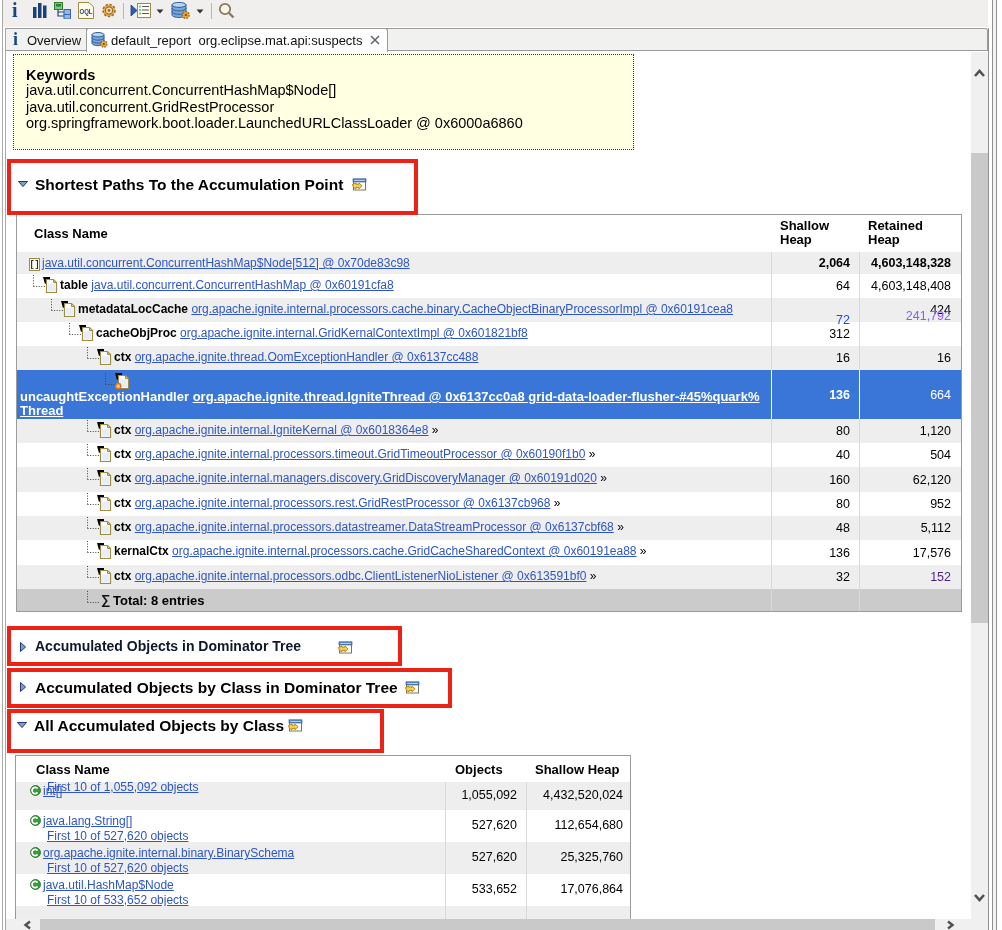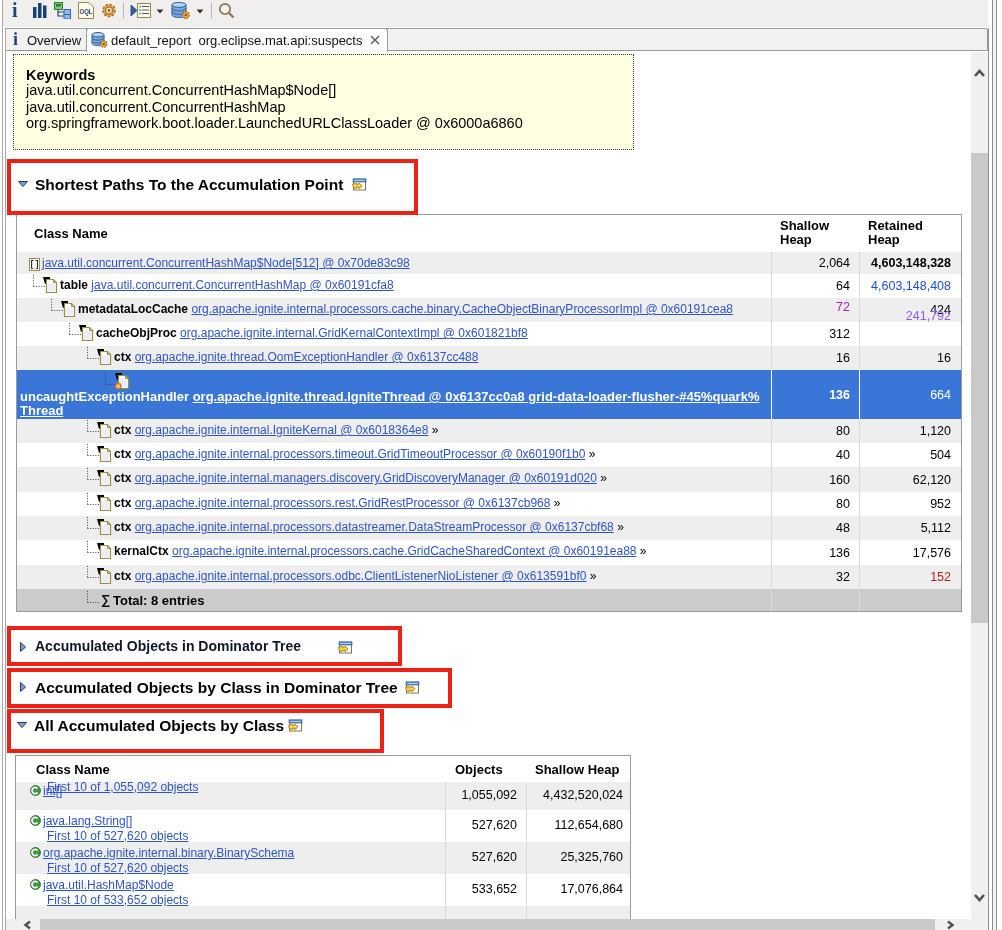--- a/index.html
+++ b/index.html
@@ -81,60 +81,60 @@
     <circle cx="12.8" cy="12" r="3.2" fill="#e8a83c" stroke="#9a6418" stroke-width="1.2" stroke-dasharray="1.6 1.2"></circle>
     <circle cx="12.8" cy="12" r="1" fill="#6a420c"></circle>
   </svg>
 <span class="abs" style="left:111px;top:33px;font-size:13px;color:#111">default_report&nbsp;&nbsp;org.eclipse.mat.api:suspects</span>
 <svg class="abs" style="left:369px;top:34px" width="12" height="12" viewBox="0 0 12 12">
     <path d="M2,2 L10,10 M10,2 L2,10" stroke="#62676e" stroke-width="1.6" fill="none"></path>
   </svg>
 <div class="abs" style="left:13px;top:54px;width:621px;height:96px;background:#ffffe1;border:1px dotted #3a3a3a;box-sizing:border-box"></div>
 <span class="abs t b" style="left:26px;top:66.5px;font-size:14.5px">Keywords</span>
 <span class="abs t" style="left:26px;top:82px;font-size:14.5px">java.util.concurrent.ConcurrentHashMap$Node[]</span>
-<span class="abs t" style="left:26px;top:98.5px;font-size:14.5px">java.util.concurrent.ConcurrentHashMap</span>
+<span class="abs t" style="left:26px;top:98.5px;font-size:14.5px">java.util.concurrent.GridRestProcessor</span>
 <span class="abs t" style="left:26px;top:115px;font-size:14.5px">org.springframework.boot.loader.LaunchedURLClassLoader @ 0x6000a6860</span>
 <div class="abs" style="left:16px;top:214px;width:946px;height:398px;border:1px solid #9a9a9a;box-sizing:border-box;background:#fff"></div>
 <span class="abs t b" style="left:34px;top:226px">Class Name</span>
 <span class="abs t b" style="left:780px;top:219px;line-height:13.5px">Shallow<br>Heap</span>
 <span class="abs t b" style="left:868px;top:219px;line-height:13.5px">Retained<br>Heap</span>
 <div class="abs" style="left:17px;top:252px;width:944px;height:22px;background:#eeeeee"></div>
 <svg class="abs" style="left:29px;top:258px" width="11" height="13" viewBox="0 0 11 13">
     <rect x="0.5" y="0.5" width="10" height="12" fill="#fefefe" stroke="#9d8d43" stroke-width="1"></rect>
     <text x="5.6" y="9.3" font-size="8.5" font-weight="bold" font-family="Liberation Mono, monospace" fill="#2a2a2a" text-anchor="middle">[]</text>
   </svg>
 <span class="abs t12" style="left:42px;top:256px"><span class="lnk">java.util.concurrent.ConcurrentHashMap$Node[512] @ 0x70de83c98</span></span>
-<span class="abs num" style="right:152px;top:256px;color:#000;font-weight:normal">2,064</span>
+<span class="abs num" style="right:152px;top:256px;color:#000;font-weight:bold">2,064</span>
 <span class="abs num" style="right:51px;top:256px;color:#000;font-weight:bold">4,603,148,328</span>
 <svg class="abs" style="left:33px;top:275px" width="13" height="12" viewBox="0 0 13 12">
     <line x1="0.5" y1="0" x2="0.5" y2="11.5" stroke="#444" stroke-width="1" stroke-dasharray="1 1.6"></line>
     <line x1="0.5" y1="11.5" x2="13" y2="11.5" stroke="#444" stroke-width="1" stroke-dasharray="1 1.6"></line>
   </svg>
 <svg class="abs" style="left:43px;top:277px" width="15" height="17" viewBox="0 0 15 17">
     <path d="M0,0 L7,0 L7,3 L4.5,5.5 L2,7 Z" fill="#000"></path>
     <path d="M3.5,2.5 L10.5,2.5 L13.5,5.5 L13.5,15.5 L3.5,15.5 Z" fill="#fdfdfe" stroke="#9d8d43" stroke-width="1.2"></path>
     <path d="M10.5,2.5 L10.5,5.5 L13.5,5.5 Z" fill="#e7d9a2" stroke="#9d8d43" stroke-width="1"></path>
     <rect x="4.6" y="6.5" width="7.6" height="8" fill="#e8edf6"></rect>
   </svg>
 <span class="abs t12" style="left:60px;top:278px"><span class="b">table</span> <span class="lnk">java.util.concurrent.ConcurrentHashMap @ 0x60191cfa8</span></span>
 <span class="abs num" style="right:152px;top:279px;color:#000;font-weight:normal">64</span>
-<span class="abs num" style="right:51px;top:279px;color:#1d4ed8;font-weight:normal">4,603,148,408</span>
+<span class="abs num" style="right:51px;top:279px;color:#000000;font-weight:normal">4,603,148,408</span>
 <div class="abs" style="left:17px;top:298px;width:944px;height:24px;background:#eeeeee"></div>
 <svg class="abs" style="left:51px;top:299px" width="13" height="12" viewBox="0 0 13 12">
     <line x1="0.5" y1="0" x2="0.5" y2="11.5" stroke="#444" stroke-width="1" stroke-dasharray="1 1.6"></line>
     <line x1="0.5" y1="11.5" x2="13" y2="11.5" stroke="#444" stroke-width="1" stroke-dasharray="1 1.6"></line>
   </svg>
 <svg class="abs" style="left:61px;top:301px" width="15" height="17" viewBox="0 0 15 17">
     <path d="M0,0 L7,0 L7,3 L4.5,5.5 L2,7 Z" fill="#000"></path>
     <path d="M3.5,2.5 L10.5,2.5 L13.5,5.5 L13.5,15.5 L3.5,15.5 Z" fill="#fdfdfe" stroke="#9d8d43" stroke-width="1.2"></path>
     <path d="M10.5,2.5 L10.5,5.5 L13.5,5.5 Z" fill="#e7d9a2" stroke="#9d8d43" stroke-width="1"></path>
     <rect x="4.6" y="6.5" width="7.6" height="8" fill="#e8edf6"></rect>
   </svg>
 <span class="abs t12" style="left:78px;top:302px"><span class="b">metadataLocCache</span> <span class="lnk">org.apache.ignite.internal.processors.cache.binary.CacheObjectBinaryProcessorImpl @ 0x60191cea8</span></span>
-<span class="abs num" style="right:152px;top:300px;color:#a21caf;font-weight:normal">72</span>
+<span class="abs num" style="right:152px;top:313px;color:#1d4ed8;font-weight:normal">72</span>
 <span class="abs num" style="right:51px;top:303px;color:#000;font-weight:normal">424</span>
 <svg class="abs" style="left:69px;top:323px" width="13" height="12" viewBox="0 0 13 12">
     <line x1="0.5" y1="0" x2="0.5" y2="11.5" stroke="#444" stroke-width="1" stroke-dasharray="1 1.6"></line>
     <line x1="0.5" y1="11.5" x2="13" y2="11.5" stroke="#444" stroke-width="1" stroke-dasharray="1 1.6"></line>
   </svg>
 <svg class="abs" style="left:79px;top:325px" width="15" height="17" viewBox="0 0 15 17">
     <path d="M0,0 L7,0 L7,3 L4.5,5.5 L2,7 Z" fill="#000"></path>
     <path d="M3.5,2.5 L10.5,2.5 L13.5,5.5 L13.5,15.5 L3.5,15.5 Z" fill="#fdfdfe" stroke="#9d8d43" stroke-width="1.2"></path>
     <path d="M10.5,2.5 L10.5,5.5 L13.5,5.5 Z" fill="#e7d9a2" stroke="#9d8d43" stroke-width="1"></path>
     <rect x="4.6" y="6.5" width="7.6" height="8" fill="#e8edf6"></rect>
@@ -259,21 +259,21 @@
     <line x1="0.5" y1="11.5" x2="13" y2="11.5" stroke="#444" stroke-width="1" stroke-dasharray="1 1.6"></line>
   </svg>
 <svg class="abs" style="left:97px;top:568px" width="15" height="17" viewBox="0 0 15 17">
     <path d="M0,0 L7,0 L7,3 L4.5,5.5 L2,7 Z" fill="#000"></path>
     <path d="M3.5,2.5 L10.5,2.5 L13.5,5.5 L13.5,15.5 L3.5,15.5 Z" fill="#fdfdfe" stroke="#9d8d43" stroke-width="1.2"></path>
     <path d="M10.5,2.5 L10.5,5.5 L13.5,5.5 Z" fill="#e7d9a2" stroke="#9d8d43" stroke-width="1"></path>
     <rect x="4.6" y="6.5" width="7.6" height="8" fill="#e8edf6"></rect>
   </svg>
 <span class="abs t12" style="left:114px;top:569px"><span class="b">ctx</span> <span class="lnk">org.apache.ignite.internal.processors.odbc.ClientListenerNioListener @ 0x613591bf0</span> »</span>
 <span class="abs num" style="right:152px;top:570px;color:#000;font-weight:normal">32</span>
-<span class="abs num" style="right:51px;top:570px;color:#b91c1c;font-weight:normal">152</span>
+<span class="abs num" style="right:51px;top:570px;color:#4c1d95;font-weight:normal">152</span>
 <div class="abs" style="left:17px;top:589px;width:944px;height:22px;background:#cbcbcb"></div>
 <svg class="abs" style="left:87px;top:591px" width="13" height="12" viewBox="0 0 13 12">
     <line x1="0.5" y1="0" x2="0.5" y2="11.5" stroke="#444" stroke-width="1" stroke-dasharray="1 1.6"></line>
     <line x1="0.5" y1="11.5" x2="13" y2="11.5" stroke="#444" stroke-width="1" stroke-dasharray="1 1.6"></line>
   </svg>
 <span class="abs" style="left:101px;top:592px;font-size:13px;font-weight:bold;color:#111">∑</span>
 <span class="abs t b" style="left:113px;top:593px">Total: 8 entries</span>
 <div class="abs" style="left:771px;top:252px;width:1px;height:359px;background:#d9d9d9"></div>
 <div class="abs" style="left:859px;top:252px;width:1px;height:359px;background:#d9d9d9"></div>
 <div class="abs" style="left:771px;top:370px;width:1px;height:49px;background:#fff"></div>

